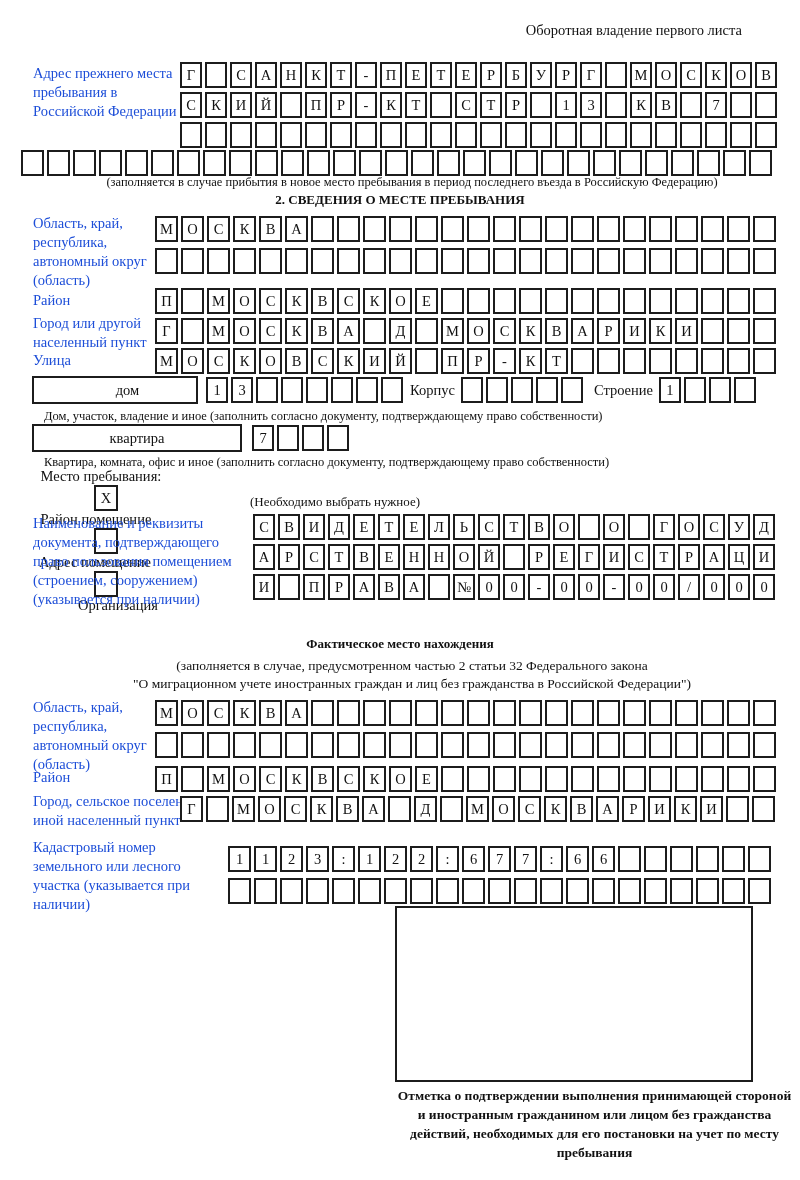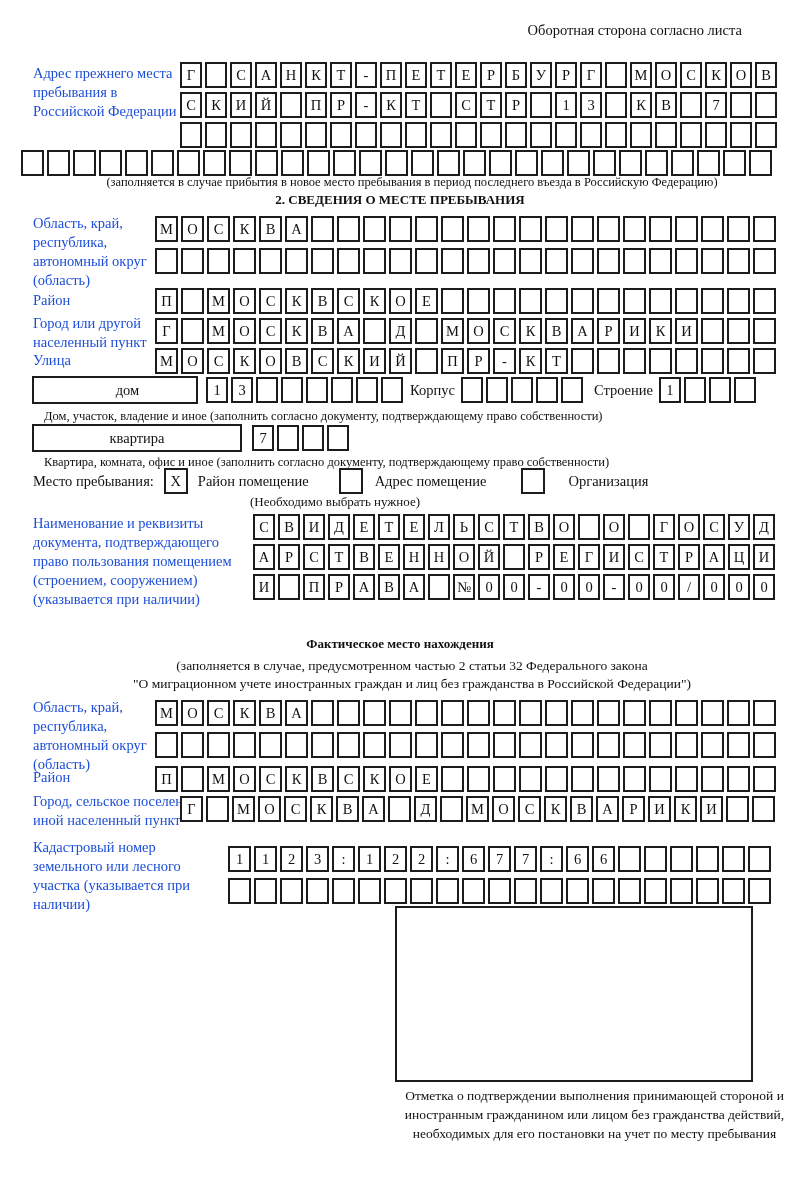--- a/index.html
+++ b/index.html
@@ -45,21 +45,21 @@
     position:absolute;left:395px;top:906px;
     width:358px;height:176px;
     border:2px solid #1c1c1c;box-sizing:border-box;background:#fff;
   }
 </style>
 </head>
 <body>
 
 <div class="page">
 
-  <div class="abs" style="top:22px;right:58px;font-size:14.5px;">Оборотная сторона согласно листа</div>
+  <div class="abs" style="top:22px;right:58px;font-size:14.5px;">Оборотная владение первого листа</div>
 
   <div class="lbl" style="left:33px;top:64px;width:150px;">Адрес прежнего места пребывания в Российской Федерации</div>
   <div class="boxrow" style="left:180px;top:62px;">
       <span class="cb">Г</span>
       <span class="cb"></span>
       <span class="cb">С</span>
       <span class="cb">А</span>
       <span class="cb">Н</span>
       <span class="cb">К</span>
       <span class="cb">Т</span>
@@ -340,21 +340,21 @@
     <div class="nbox" style="width:210px;margin-right:10px;">квартира</div>
     <div class="boxrow-inline">
         <span class="cb">7</span>
         <span class="cb"></span>
         <span class="cb"></span>
         <span class="cb"></span>
       </div>
   </div>
   <div class="note" style="left:32px;top:454px;">Квартира, комната, офис и иное (заполнить согласно документу, подтверждающему право собственности)</div>
 
-  <div class="flexrow" style="left:33px;top:468px;">
+  <div class="flexrow" style="left:27px;top:468px;flex-direction:column;">
     <span class="inline-lbl" style="margin-right:10px;">Место пребывания:</span>
     <span class="ckb">X</span>
     <span class="inline-lbl" style="margin:0 30px 0 10px;">Район помещение</span>
     <span class="ckb"></span>
     <span class="inline-lbl" style="margin:0 34px 0 12px;">Адрес помещение</span>
     <span class="ckb"></span>
     <span class="inline-lbl" style="margin-left:24px;">Организация</span>
   </div>
   <div class="note" style="left:238px;top:494px;font-size:13px;">(Необходимо выбрать нужное)</div>
 
@@ -584,15 +584,15 @@
       <span class="cb"></span>
       <span class="cb"></span>
       <span class="cb"></span>
       <span class="cb"></span>
       <span class="cb"></span>
       <span class="cb"></span>
       <span class="cb"></span>
     </div>
 
   <div class="stamp"></div>
-  <div class="note" style="left:385px;top:1086px;width:395px;text-align:center;font-size:13.5px;line-height:19px;">Отметка о подтверждении выполнения принимающей стороной и иностранным гражданином или лицом без гражданства действий, необходимых для его постановки на учет по месту пребывания</div>
+  <div class="note" style="left:385px;top:1086px;width:395px;text-align:center;font-size:13.5px;line-height:19px;font-weight:bold;">Отметка о подтверждении выполнения принимающей стороной и иностранным гражданином или лицом без гражданства действий, необходимых для его постановки на учет по месту пребывания</div>
 
 </div>
 
 </body></html>

